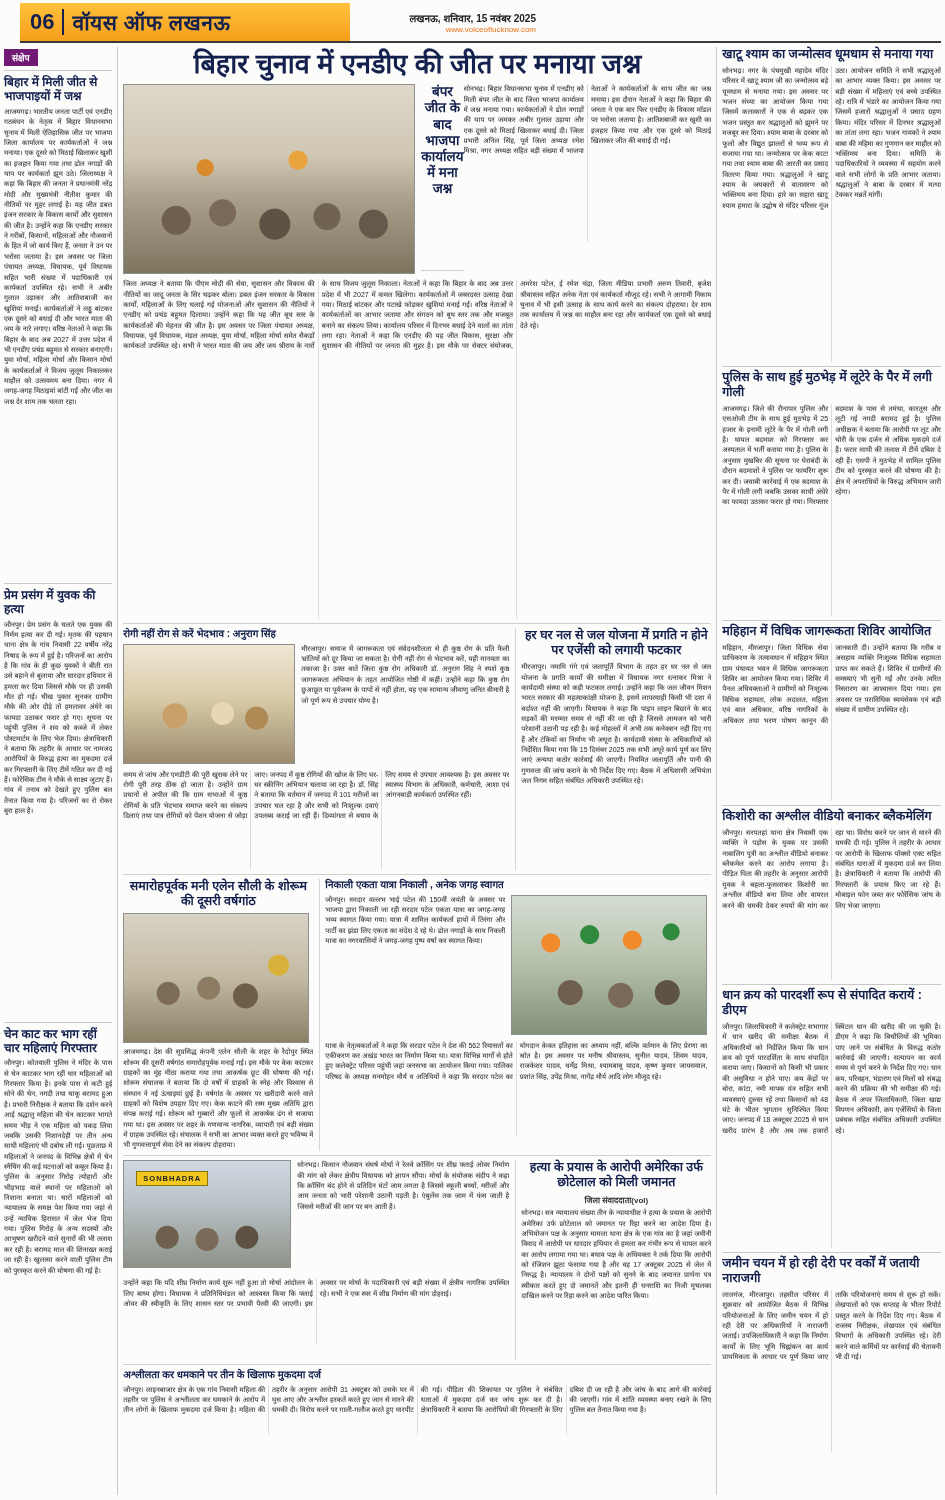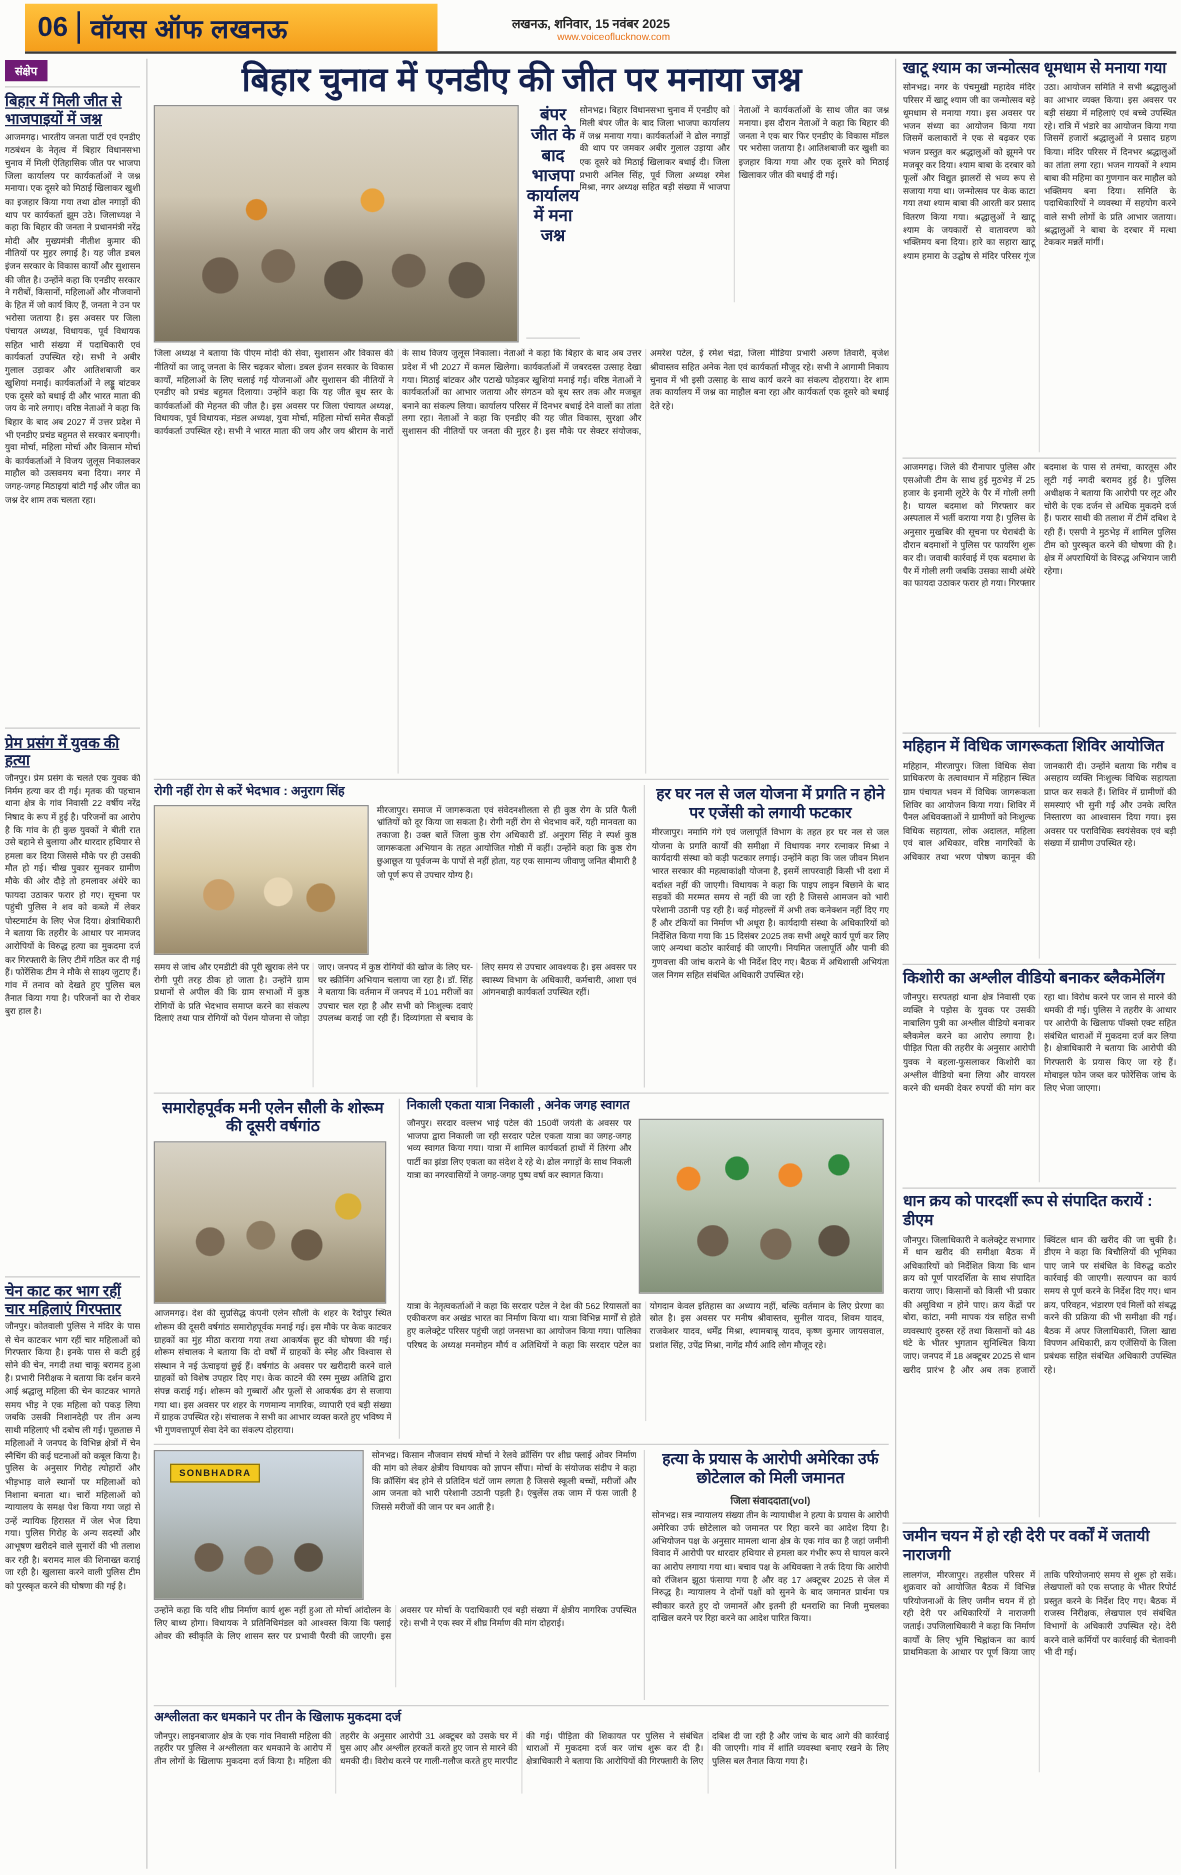--- a/index.html
+++ b/index.html
@@ -28,21 +28,21 @@
   .clip { overflow:hidden; }
   .cols2 { column-count:2; column-gap:7px; column-rule:1px solid #dcdcdc; }
   .cols3 { column-count:3; column-gap:7px; column-rule:1px solid #dcdcdc; }
   .cols4 { column-count:4; column-gap:7px; column-rule:1px solid #dcdcdc; }
 
   .navy { color:#14214f; }
   .rule { border:0; border-top:1px solid #c9c9c9; margin:4px 0; }
 
   
   .brief-label { display:inline-block; background:#701a75; color:#fff; font-size:9px; font-weight:bold; padding:2px 8px; }
-  .brief-head { font-size:12px; font-weight:bold; line-height:1.2; margin:4px 0 3px 0;text-decoration:underline; }
+  .brief-head { font-size:12px; font-weight:bold; line-height:1.2; margin:4px 0 3px 0; }
 
   
   .lead-headline { font-size:27px; font-weight:bold; text-align:center; line-height:1.12; margin:2px 0 5px 0; }
   .lead-row { display:flex; gap:6px; }
   .photo { border:1px solid #8f8f8f; position:relative; overflow:hidden; flex-shrink:0; }
   .ph-lead { width:292px; height:190px;
     background:
       radial-gradient(circle at 18% 72%, #6e5f4e 0 14px, transparent 15px),
       radial-gradient(circle at 34% 68%, #7a6a57 0 13px, transparent 14px),
       radial-gradient(circle at 52% 74%, #5d5244 0 15px, transparent 16px),
@@ -86,21 +86,21 @@
     background:
       radial-gradient(circle at 20% 34%, #f08a2b 0 9px, transparent 10px),
       radial-gradient(circle at 40% 28%, #2f8a3e 0 9px, transparent 10px),
       radial-gradient(circle at 62% 32%, #f08a2b 0 9px, transparent 10px),
       radial-gradient(circle at 82% 26%, #2f8a3e 0 8px, transparent 9px),
       radial-gradient(circle at 30% 70%, #6e5f4e 0 12px, transparent 13px),
       radial-gradient(circle at 56% 72%, #7a6a57 0 12px, transparent 13px),
       radial-gradient(circle at 80% 70%, #5d5244 0 12px, transparent 13px),
       linear-gradient(180deg,#d4ddd2 0%,#b8c3ae 45%,#84927a 100%);
   }
-  .ph-railway { width:168px; height:120px;
+  .ph-railway { width:168px; height:108px;
     background:
       radial-gradient(circle at 26% 72%, #6e5f4e 0 11px, transparent 12px),
       radial-gradient(circle at 50% 74%, #7a6a57 0 11px, transparent 12px),
       radial-gradient(circle at 74% 72%, #5d5244 0 11px, transparent 12px),
       linear-gradient(180deg,#cfd9e2 0%,#b9c2c6 40%,#8d9288 100%);
     text-align: right;
   }
   .rail-sign { position:absolute; top:10px; left:12px; background:#f2c81e; color:#222; font-size:7.5px; font-weight:bold; padding:2px 6px; border:1px solid #8a7410; letter-spacing:1px; }
 
   .byline { font-size:8px; font-weight:bold; text-align:center; margin-bottom:3px; color:#333; }
@@ -221,20 +221,21 @@
     <div class="vdiv"></div>
 
     <div class="col-right">
 
       <div class="rc-story">
         <div class="rc-head navy">खाटू श्याम का जन्मोत्सव धूमधाम से मनाया गया</div>
         <div class="txt cols2 clip" style="height:296px;">सोनभद्र। नगर के पंचमुखी महादेव मंदिर परिसर में खाटू श्याम जी का जन्मोत्सव बड़े धूमधाम से मनाया गया। इस अवसर पर भजन संध्या का आयोजन किया गया जिसमें कलाकारों ने एक से बढ़कर एक भजन प्रस्तुत कर श्रद्धालुओं को झूमने पर मजबूर कर दिया। श्याम बाबा के दरबार को फूलों और विद्युत झालरों से भव्य रूप से सजाया गया था। जन्मोत्सव पर केक काटा गया तथा श्याम बाबा की आरती कर प्रसाद वितरण किया गया। श्रद्धालुओं ने खाटू श्याम के जयकारों से वातावरण को भक्तिमय बना दिया। हारे का सहारा खाटू श्याम हमारा के उद्घोष से मंदिर परिसर गूंज उठा। आयोजन समिति ने सभी श्रद्धालुओं का आभार व्यक्त किया। इस अवसर पर बड़ी संख्या में महिलाएं एवं बच्चे उपस्थित रहे। रात्रि में भंडारे का आयोजन किया गया जिसमें हजारों श्रद्धालुओं ने प्रसाद ग्रहण किया। मंदिर परिसर में दिनभर श्रद्धालुओं का तांता लगा रहा। भजन गायकों ने श्याम बाबा की महिमा का गुणगान कर माहौल को भक्तिमय बना दिया। समिति के पदाधिकारियों ने व्यवस्था में सहयोग करने वाले सभी लोगों के प्रति आभार जताया। श्रद्धालुओं ने बाबा के दरबार में मत्था टेककर मन्नतें मांगीं।</div>
       </div>
 
       <div class="rc-story">
+        <div class="rc-head navy">पुलिस के साथ हुई मुठभेड़ में लूटेरे के पैर में लगी गोली</div>
         <div class="txt cols2 clip" style="height:212px;">आजमगढ़। जिले की रौनापार पुलिस और एसओजी टीम के साथ हुई मुठभेड़ में 25 हजार के इनामी लूटेरे के पैर में गोली लगी है। घायल बदमाश को गिरफ्तार कर अस्पताल में भर्ती कराया गया है। पुलिस के अनुसार मुखबिर की सूचना पर घेराबंदी के दौरान बदमाशों ने पुलिस पर फायरिंग शुरू कर दी। जवाबी कार्रवाई में एक बदमाश के पैर में गोली लगी जबकि उसका साथी अंधेरे का फायदा उठाकर फरार हो गया। गिरफ्तार बदमाश के पास से तमंचा, कारतूस और लूटी गई नगदी बरामद हुई है। पुलिस अधीक्षक ने बताया कि आरोपी पर लूट और चोरी के एक दर्जन से अधिक मुकदमे दर्ज हैं। फरार साथी की तलाश में टीमें दबिश दे रही हैं। एसपी ने मुठभेड़ में शामिल पुलिस टीम को पुरस्कृत करने की घोषणा की है। क्षेत्र में अपराधियों के विरुद्ध अभियान जारी रहेगा।</div>
       </div>
 
       <div class="rc-story">
         <div class="rc-head navy">महिहान में विधिक जागरूकता शिविर आयोजित</div>
         <div class="txt cols2 clip" style="height:158px;">महिहान, मीरजापुर। जिला विधिक सेवा प्राधिकरण के तत्वावधान में महिहान स्थित ग्राम पंचायत भवन में विधिक जागरूकता शिविर का आयोजन किया गया। शिविर में पैनल अधिवक्ताओं ने ग्रामीणों को निःशुल्क विधिक सहायता, लोक अदालत, महिला एवं बाल अधिकार, वरिष्ठ नागरिकों के अधिकार तथा भरण पोषण कानून की जानकारी दी। उन्होंने बताया कि गरीब व असहाय व्यक्ति निःशुल्क विधिक सहायता प्राप्त कर सकते हैं। शिविर में ग्रामीणों की समस्याएं भी सुनी गईं और उनके त्वरित निस्तारण का आश्वासन दिया गया। इस अवसर पर पराविधिक स्वयंसेवक एवं बड़ी संख्या में ग्रामीण उपस्थित रहे।</div>
       </div>
 
       <div class="rc-story">
         <div class="rc-head navy">किशोरी का अश्लील वीडियो बनाकर ब्लैकमेलिंग</div>

